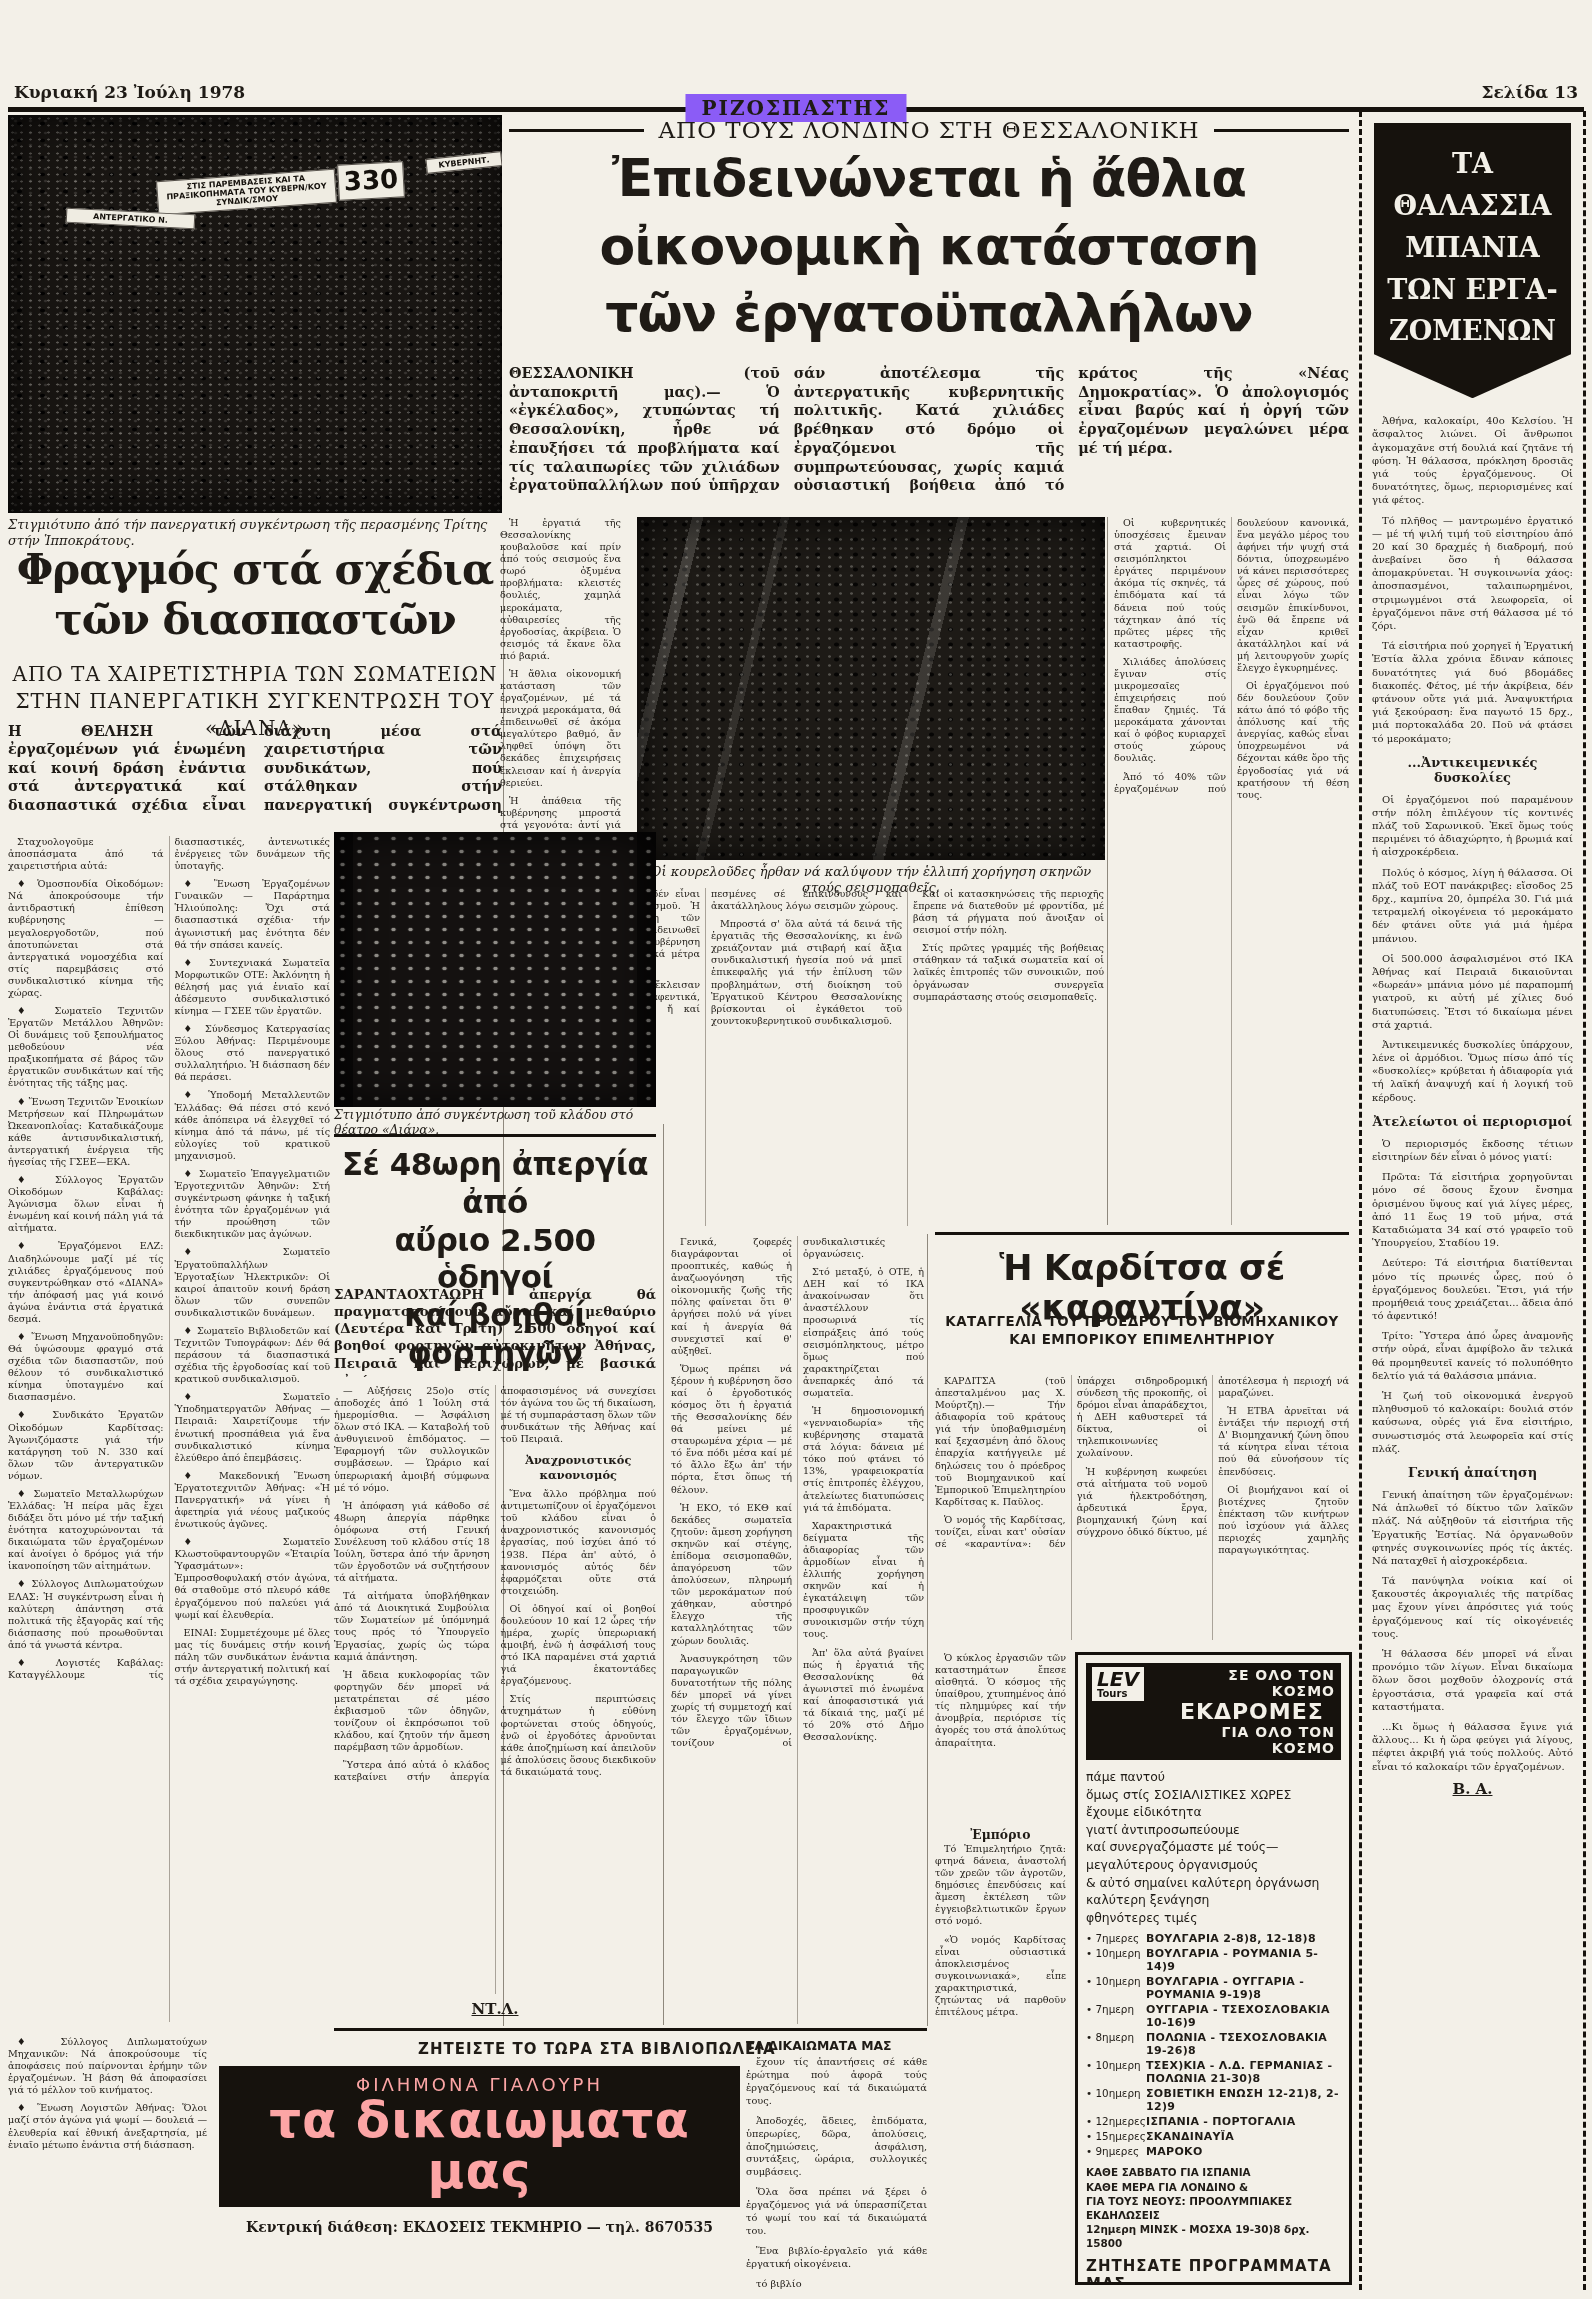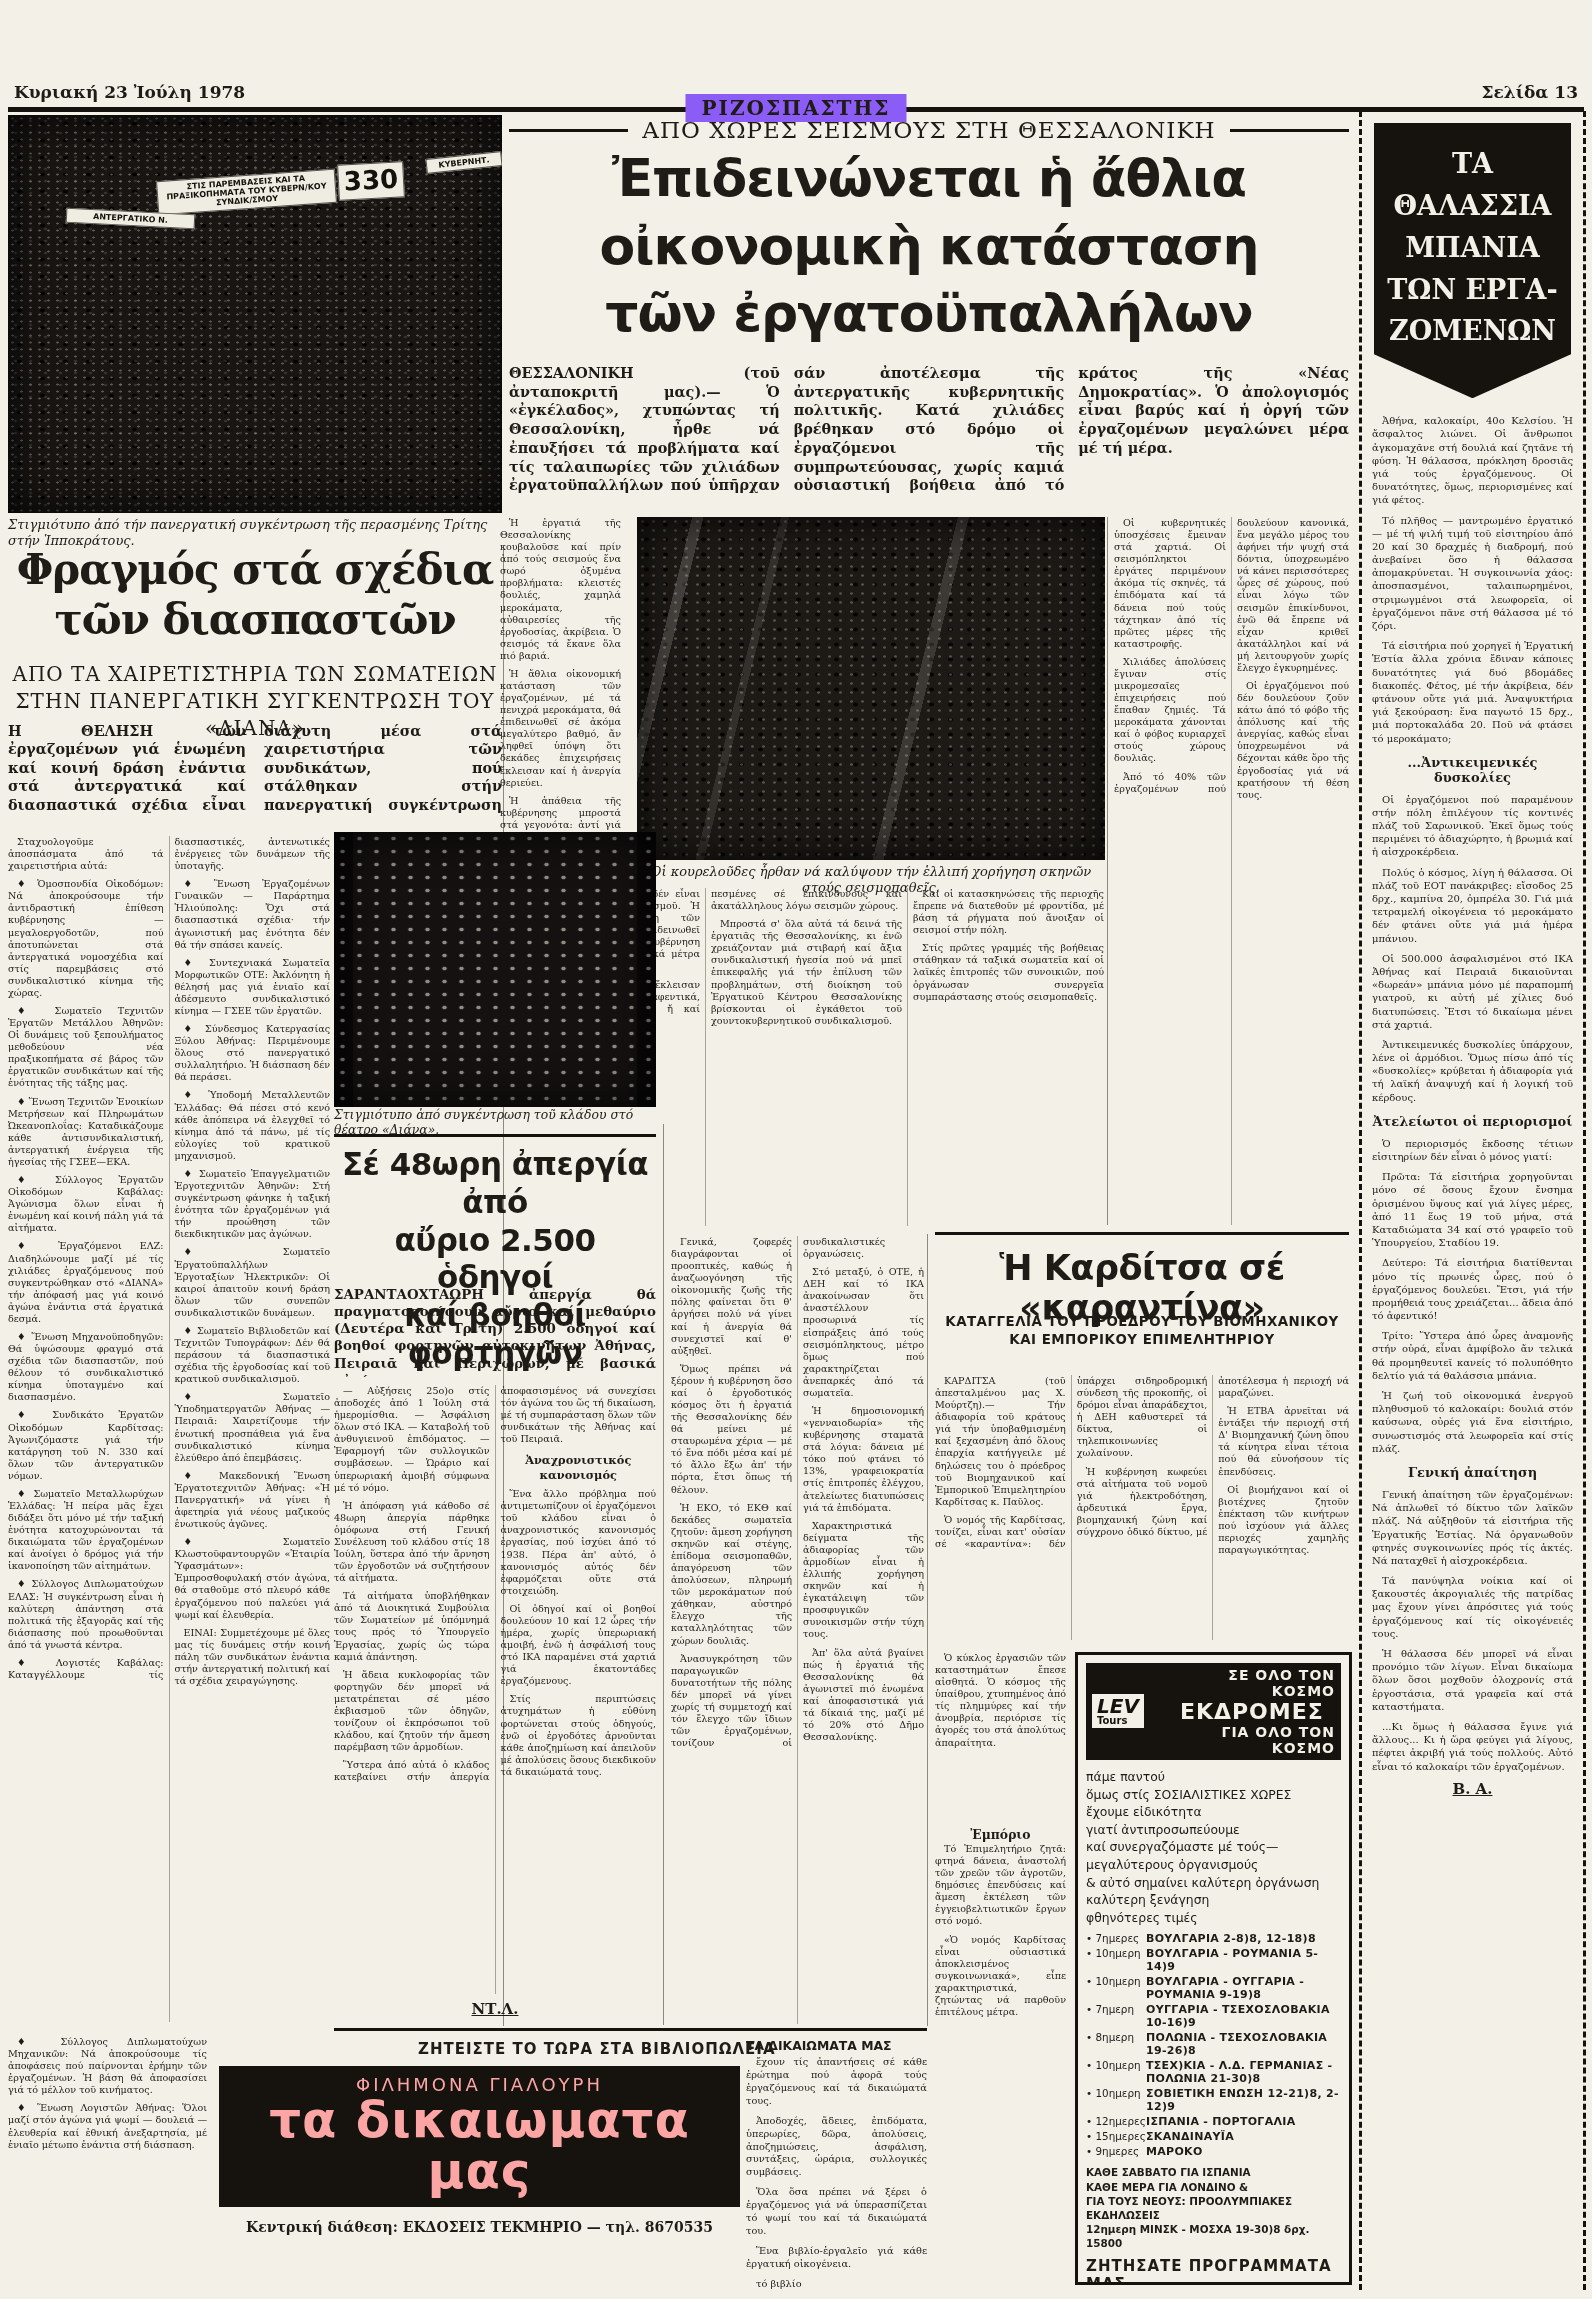--- a/index.html
+++ b/index.html
@@ -64,21 +64,21 @@
   .pennant{width:197px;margin:12px auto 16px;background:#16120d;color:#f3f0e8;
            clip-path:polygon(0 0,100% 0,100% 84%,50% 100%,0 84%);
            text-align:center;font-weight:bold;font-size:27px;line-height:1.55;padding:20px 0 46px;}
   .sbody{font-size:10px;line-height:1.32;}
   .sbody p{margin:0 0 7px;text-indent:10px;}
   .ssub{text-align:center;font-weight:bold;font-size:13px;margin:10px 0 8px;}
   
   #lev{left:1075px;top:1652px;width:277px;height:633px;border:3px solid #16120d;box-sizing:border-box;
        padding:8px 8px 0;overflow:hidden;}
   .lev-banner{background:#16120d;color:#f3f0e8;display:flex;padding:4px 6px;gap:6px;}
-  .lev-chip{background:#f3f0e8;color:#16120d;font-weight:bold;padding:2px 5px;line-height:1;align-self:flex-start;margin-top:27px;}
+  .lev-chip{background:#f3f0e8;color:#16120d;font-weight:bold;padding:2px 5px;line-height:1;align-self:flex-start;}
   .lev-chip .lv{font-size:20px;font-style:italic;display:block;}
   .lev-chip .tr{font-size:10px;display:block;}
   .lev-banner-text{flex:1;margin-left:30px;}
   .lev-line-r{text-align:right;font-size:14px;font-weight:bold;letter-spacing:1px;}
   .lev-line-m{text-align:left;font-size:22px;font-weight:bold;letter-spacing:1px;}
   .lev-intro{margin:8px 0 6px;font-size:12.4px;line-height:1.42;}
   .lev-intro div{white-space:nowrap;overflow:hidden;}
   .lev-tours{font-size:11px;}
   .lev-tours .row{display:flex;margin-bottom:2px;}
   .lev-tours .days{width:60px;flex:none;font-size:10.4px;}
@@ -148,21 +148,21 @@
       <p>♦ Ἕνωση Λογιστῶν Ἀθήνας: Ὅλοι μαζί στόν ἀγώνα γιά ψωμί — δουλειά — ἐλευθερία καί ἐθνική ἀνεξαρτησία, μέ ἑνιαῖο μέτωπο ἐνάντια στή διάσπαση.</p>
     </div>
 
   <div class="abs vrule" style="left:503px;top:545px;height:1481px;"></div>
   <div class="abs vrule" style="left:663px;top:1124px;height:901px;"></div>
   <div class="abs vrule" style="left:927px;top:1234px;height:792px;"></div>
   <div class="abs vrule" style="left:1107px;top:517px;height:708px;"></div>
 
   <div class="abs kicker" style="left:509px;top:117px;width:840px;">
     <span class="kline"></span>
-    <span class="ktext">ΑΠΟ ΧΩΡΕΣ ΣΕΙΣΜΟΥΣ ΣΤΗ ΘΕΣΣΑΛΟΝΙΚΗ</span>
+    <span class="ktext">ΑΠΟ ΤΟΥΣ ΛΟΝΔΙΝΟ ΣΤΗ ΘΕΣΣΑΛΟΝΙΚΗ</span>
     <span class="kline"></span>
   </div>
   <div class="abs mhead ctr sans" style="left:509px;top:145px;width:840px;">
     <div>Ἐπιδεινώνεται ἡ ἄθλια</div>
     <div>οἰκονομικὴ κατάσταση</div>
     <div>τῶν ἐργατοϋπαλλήλων</div>
   </div>
   <div class="abs mlead just" style="left:509px;top:364px;width:840px;height:145px;">ΘΕΣΣΑΛΟΝΙΚΗ (τοῦ ἀνταποκριτῆ μας).— Ὁ «ἐγκέλαδος», χτυπώντας τή Θεσσαλονίκη, ἦρθε νά ἐπαυξήσει τά προβλήματα καί τίς ταλαιπωρίες τῶν χιλιάδων ἐργατοϋπαλλήλων πού ὑπῆρχαν σάν ἀποτέλεσμα τῆς ἀντεργατικῆς κυβερνητικῆς πολιτικῆς. Κατά χιλιάδες βρέθηκαν στό δρόμο οἱ ἐργαζόμενοι τῆς συμπρωτεύουσας, χωρίς καμιά οὐσιαστική βοήθεια ἀπό τό κράτος τῆς «Νέας Δημοκρατίας». Ὁ ἀπολογισμός εἶναι βαρύς καί ἡ ὀργή τῶν ἐργαζομένων μεγαλώνει μέρα μέ τή μέρα.</div>
 
   <div class="abs photo photo-rubble" style="left:637px;top:517px;width:468px;height:343px;"></div>

